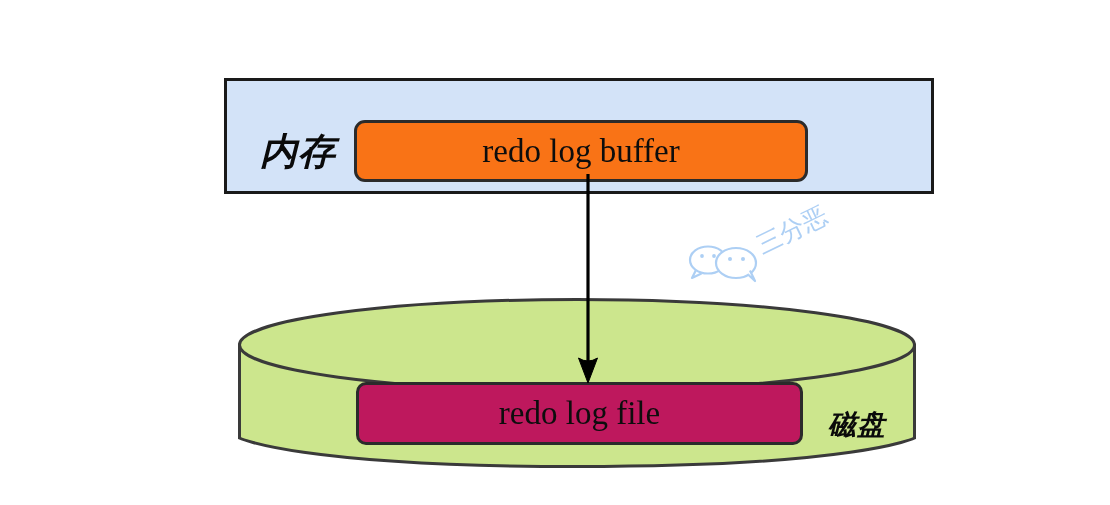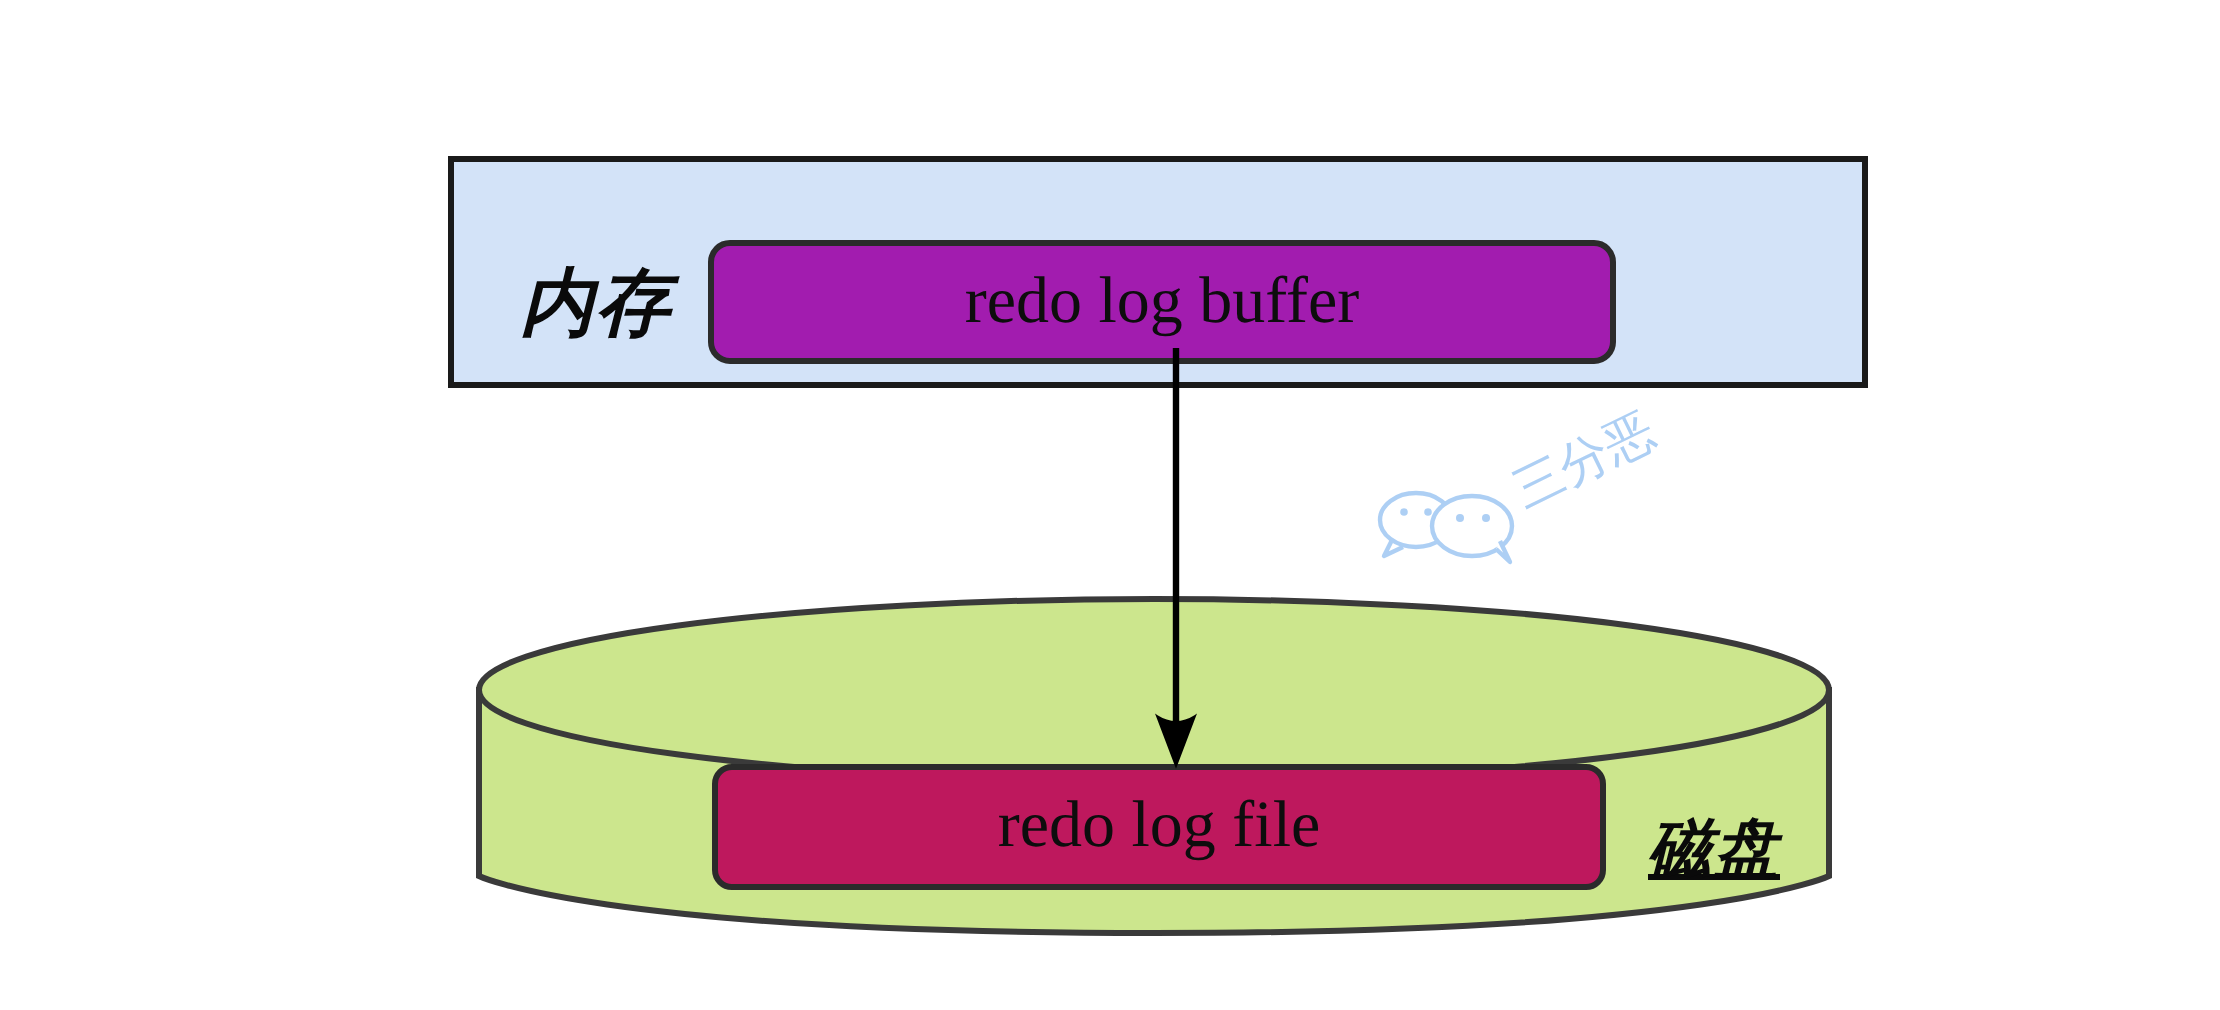--- a/index.html
+++ b/index.html
@@ -53,21 +53,21 @@
     white-space: nowrap;
   }
 
   
   .buffer-box {
     position: absolute;
     left: 338px;
     top: 120px;
     width: 454px;
     height: 62px;
-    background: #a21caf;
+    background: #f97316;
     border: 3px solid #2b2b2b;
     border-radius: 11px;
     box-sizing: border-box;
     display: flex;
     align-items: center;
     justify-content: center;
   }
   .buffer-box .box-text {
     font-size: 33px;
     color: #0d0d0d;
@@ -115,27 +115,26 @@
   .disk-label {
     position: absolute;
     left: 793px;
     top: 398px;
     width: 96px;
     height: 54px;
     display: flex;
     align-items: center;
     justify-content: center;
     font-family: "DejaVu Serif", "Liberation Serif", serif;
-    font-size: 32px;
+    font-size: 28px;
     font-weight: 700;
     font-style: italic;
     color: #0a0a0a;
     letter-spacing: 1px;
     white-space: nowrap;
-    text-decoration: underline;
   }
 
   
   .fsync-arrow {
     position: absolute;
     left: 540px;
     top: 170px;
     width: 70px;
     height: 225px;
   }

